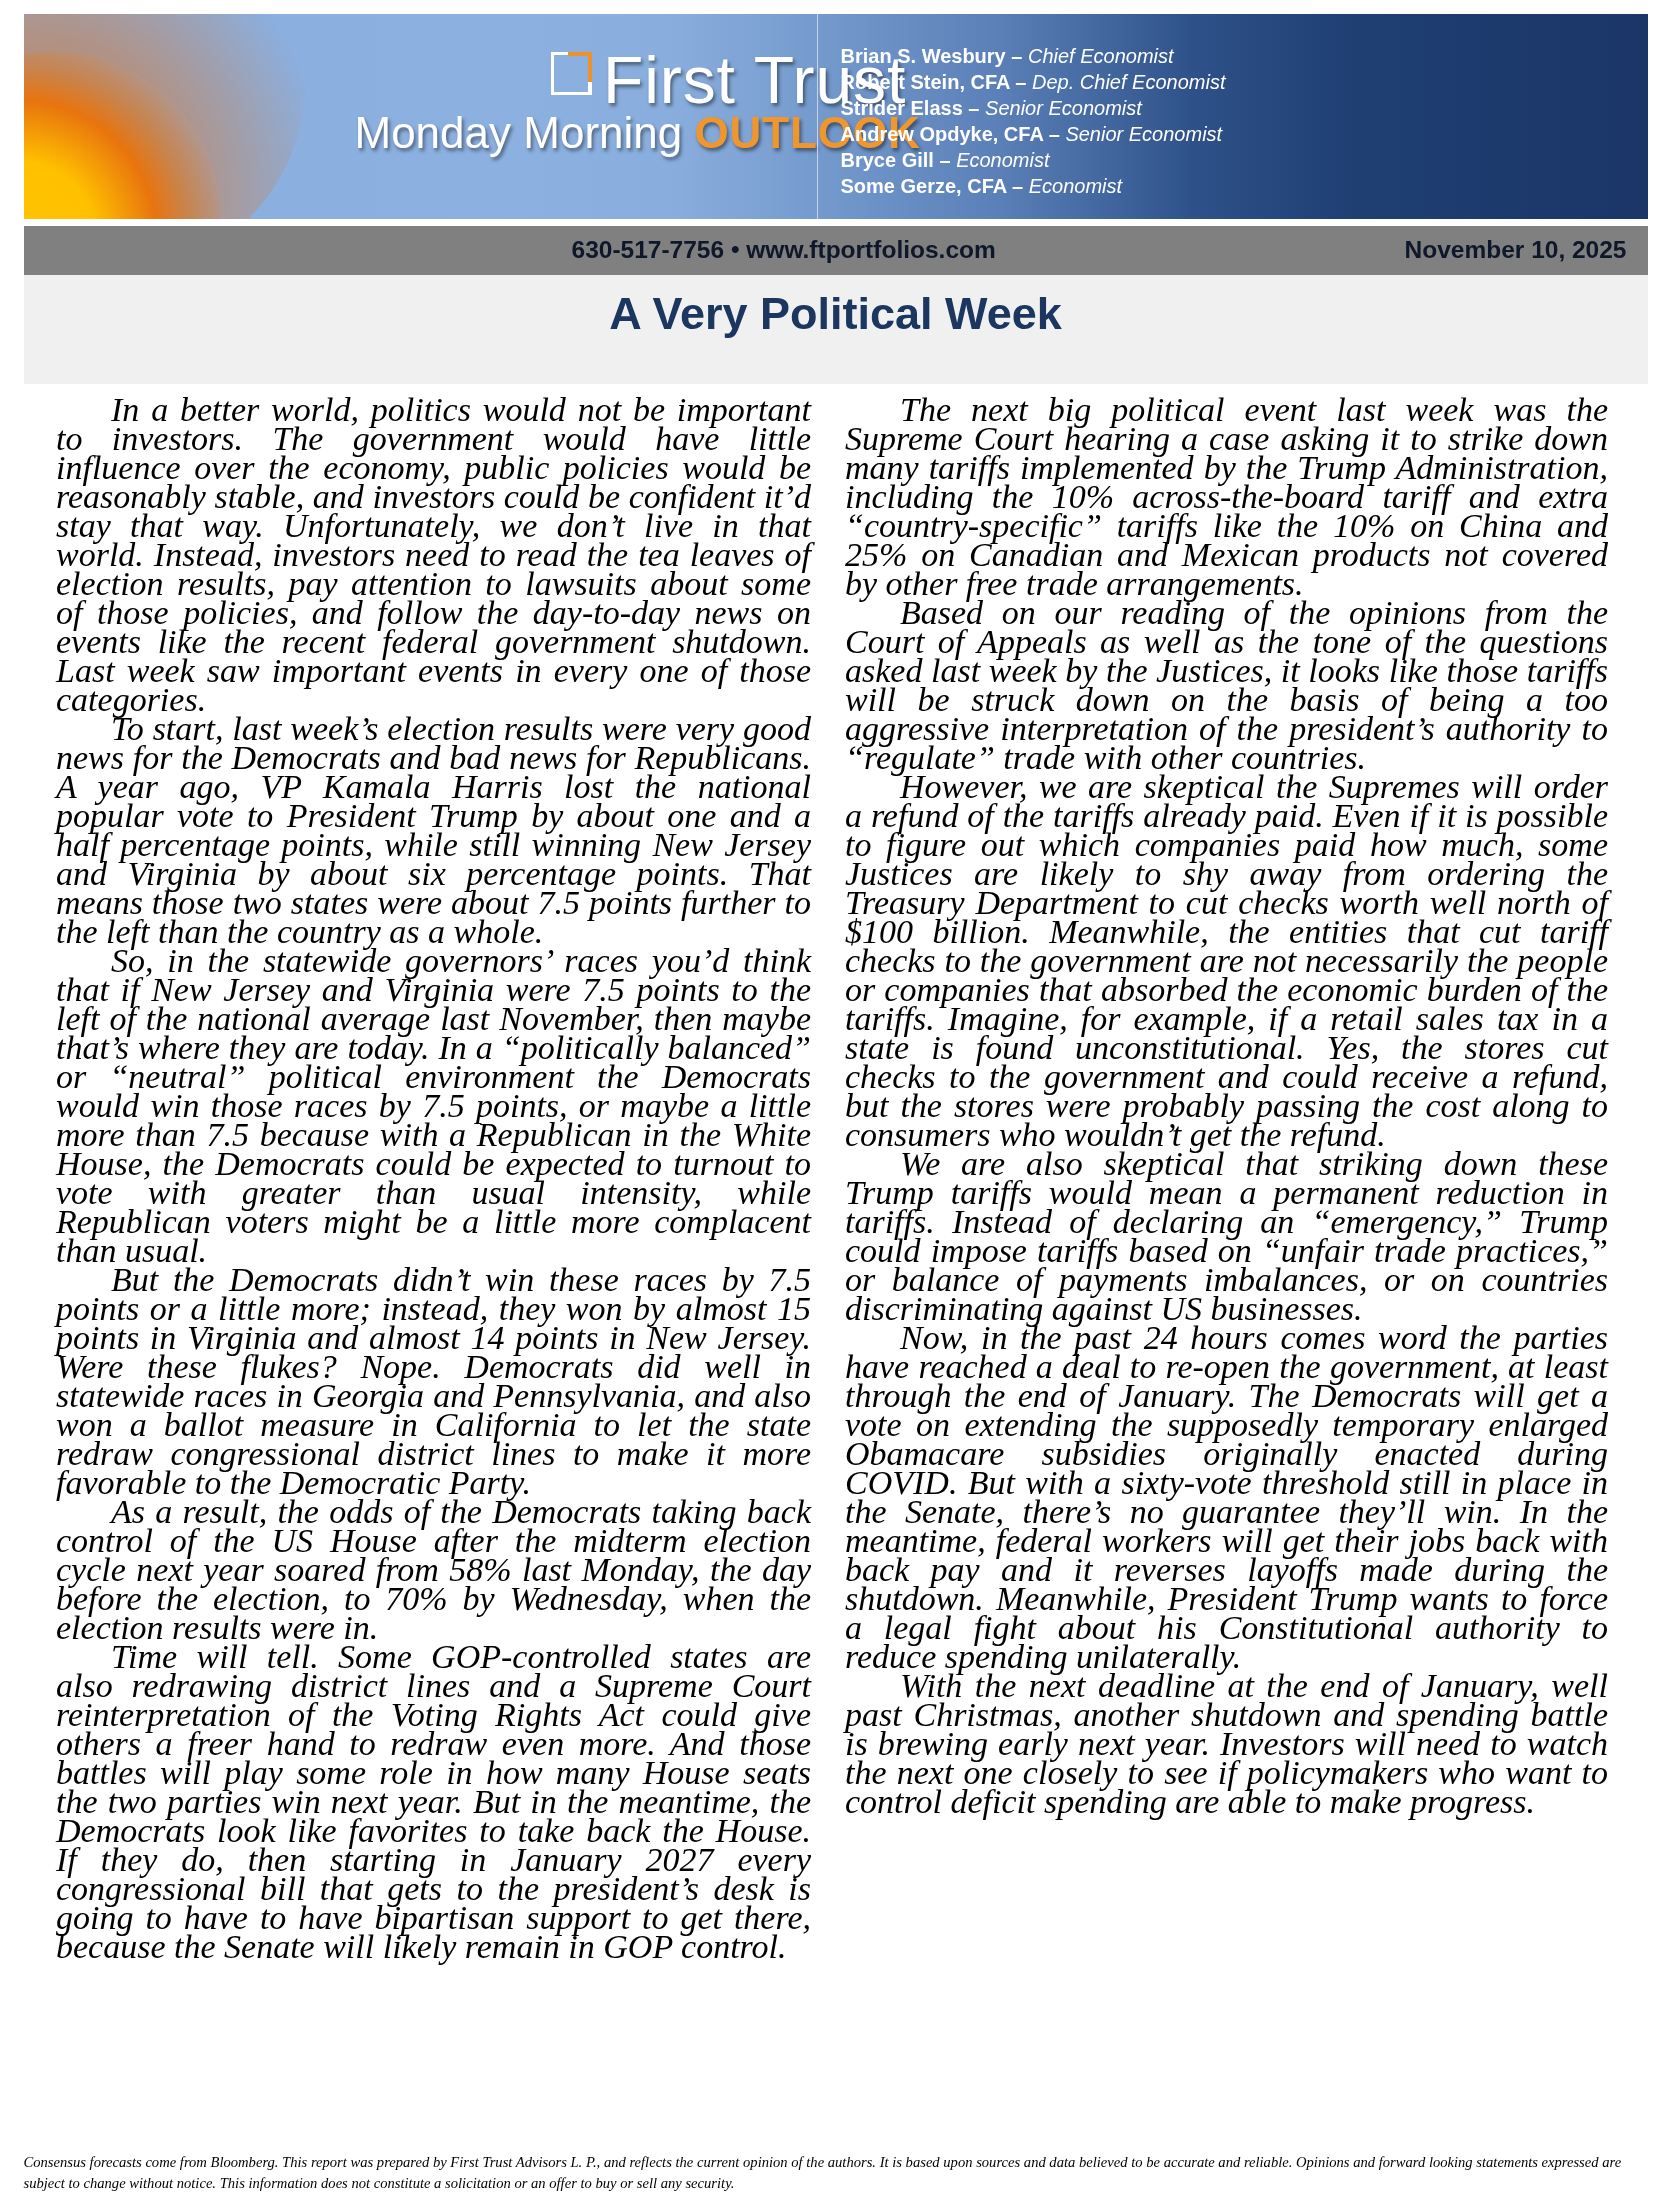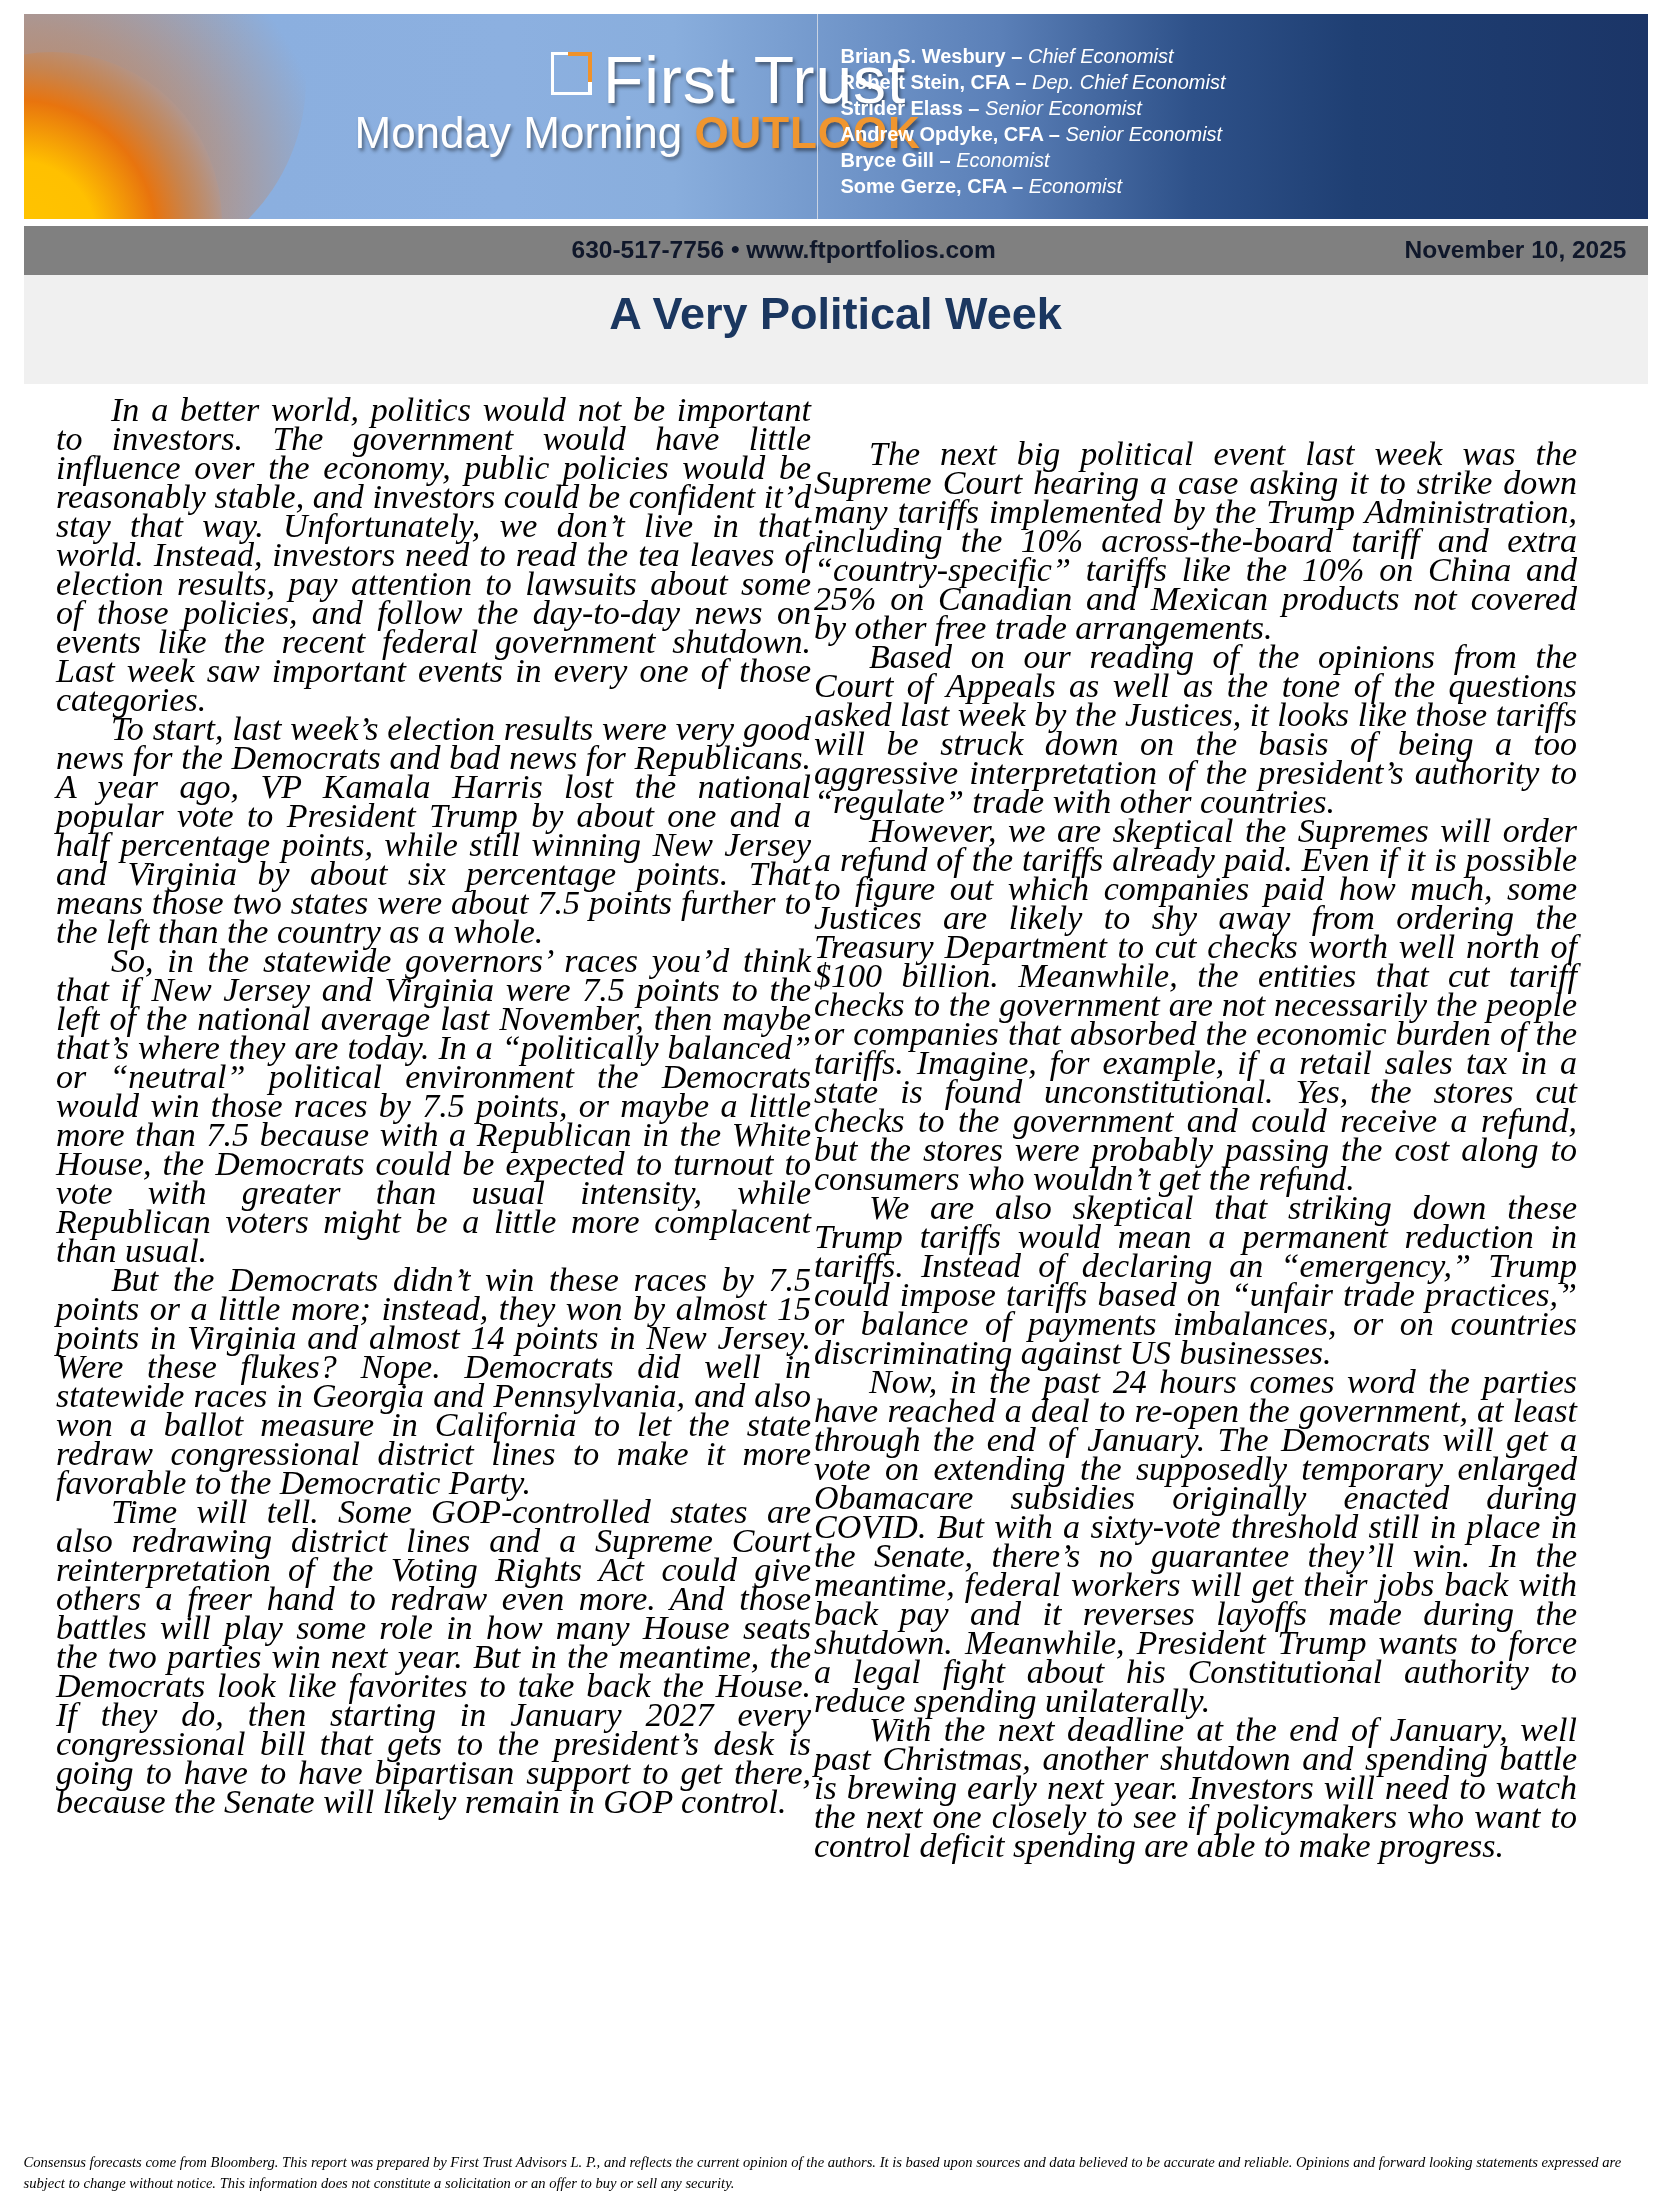--- a/index.html
+++ b/index.html
@@ -27,21 +27,21 @@
   .contact-bar { position: absolute; left: 23.5px; top: 226px; width: 1624px; height: 49px; background: #808080; color: #0f172a;
     font-family: "Liberation Sans", sans-serif; font-weight: bold; font-size: 24.5px; }
   .contact-bar .contact { position: absolute; left: 548px; top: 10.4px; }
   .contact-bar .date { position: absolute; right: 21px; top: 10.4px; }
 
   .title-bg { position: absolute; left: 23.5px; top: 275px; width: 1624px; height: 109px; background: #f0f0f0; }
   .title { position: absolute; left: 0; width: 100%; top: 13px; text-align: center; font-family: "Liberation Sans", sans-serif; font-weight: bold; font-size: 45px; color: #1b3760; }
 
   .col { position: absolute; top: 395px; font-size: 34px; line-height: 29px; text-align: justify; font-style: italic; }
   .col.left { left: 56px; width: 755px; }
-  .col.right { left: 814px; width: 763px; margin-top: 44px; }
+  .col.right { left: 845px; width: 763px; }
   .col p { margin: 0; text-indent: 55px; }
 
   .footer { position: absolute; left: 23.5px; top: 2152px; width: 1624px; font-size: 14.6px; line-height: 21px; font-style: italic; color: #000; }
 </style>
 </head>
 <body>
 
 <div class="banner">
   <div class="sun2"></div>
   <div class="sun"></div>
@@ -76,20 +76,21 @@
 
 <div class="title-bg">
   <div class="title">A Very Political Week</div>
 </div>
 
 <div class="col left">
   <p>In a better world, politics would not be important to investors.  The government would have little influence over the economy, public policies would be reasonably stable, and investors could be confident it’d stay that way.  Unfortunately, we don’t live in that world.  Instead, investors need to read the tea leaves of election results, pay attention to lawsuits about some of those policies, and follow the day-to-day news on events like the recent federal government shutdown.  Last week saw important events in every one of those categories.</p>
   <p>To start, last week’s election results were very good news for the Democrats and bad news for Republicans.  A year ago, VP Kamala Harris lost the national popular vote to President Trump by about one and a half percentage points, while still winning New Jersey and Virginia by about six percentage points.  That means those two states were about 7.5 points further to the left than the country as a whole.</p>
   <p>So, in the statewide governors’ races you’d think that if New Jersey and Virginia were 7.5 points to the left of the national average last November, then maybe that’s where they are today.  In a “politically balanced” or “neutral” political environment the Democrats would win those races by 7.5 points, or maybe a little more than 7.5 because with a Republican in the White House, the Democrats could be expected to turnout to vote with greater than usual intensity, while Republican voters might be a little more complacent than usual.</p>
   <p>But the Democrats didn’t win these races by 7.5 points or a little more; instead, they won by almost 15 points in Virginia and almost 14 points in New Jersey.  Were these flukes?  Nope.  Democrats did well in statewide races in Georgia and Pennsylvania, and also won a ballot measure in California to let the state redraw congressional district lines to make it more favorable to the Democratic Party.</p>
+  <p>As a result, the odds of the Democrats taking back control of the US House after the midterm election cycle next year soared from 58% last Monday, the day before the election, to 70% by Wednesday, when the election results were in.</p>
   <p>Time will tell.  Some GOP-controlled states are also redrawing district lines and a Supreme Court reinterpretation of the Voting Rights Act could give others a freer hand to redraw even more.  And those battles will play some role in how many House seats the two parties win next year.  But in the meantime, the Democrats look like favorites to take back the House.  If they do, then starting in January 2027 every congressional bill that gets to the president’s desk is going to have to have bipartisan support to get there, because the Senate will likely remain in GOP control.</p>
 </div>
 
 <div class="col right">
   <p>The next big political event last week was the Supreme Court hearing a case asking it to strike down many tariffs implemented by the Trump Administration, including the 10% across-the-board tariff and extra “country-specific” tariffs like the 10% on China and 25% on Canadian and Mexican products not covered by other free trade arrangements.</p>
   <p>Based on our reading of the opinions from the Court of Appeals as well as the tone of the questions asked last week by the Justices, it looks like those tariffs will be struck down on the basis of being a too aggressive interpretation of the president’s authority to “regulate” trade with other countries.</p>
   <p>However, we are skeptical the Supremes will order a refund of the tariffs already paid.  Even if it is possible to figure out which companies paid how much, some Justices are likely to shy away from ordering the Treasury Department to cut checks worth well north of $100 billion.  Meanwhile, the entities that cut tariff checks to the government are not necessarily the people or companies that absorbed the economic burden of the tariffs.  Imagine, for example, if a retail sales tax in a state is found unconstitutional.  Yes, the stores cut checks to the government and could receive a refund, but the stores were probably passing the cost along to consumers who wouldn’t get the refund.</p>
   <p>We are also skeptical that striking down these Trump tariffs would mean a permanent reduction in tariffs.  Instead of declaring an “emergency,” Trump could impose tariffs based on “unfair trade practices,” or balance of payments imbalances, or on countries discriminating against US businesses.</p>
   <p>Now, in the past 24 hours comes word the parties have reached a deal to re-open the government, at least through the end of January.  The Democrats will get a vote on extending the supposedly temporary enlarged Obamacare subsidies originally enacted during COVID.  But with a sixty-vote threshold still in place in the Senate, there’s no guarantee they’ll win.  In the meantime, federal workers will get their jobs back with back pay and it reverses layoffs made during the shutdown.  Meanwhile, President Trump wants to force a legal fight about his Constitutional authority to reduce spending unilaterally.</p>
   <p>With the next deadline at the end of January, well past Christmas, another shutdown and spending battle is brewing early next year.  Investors will need to watch the next one closely to see if policymakers who want to control deficit spending are able to make progress.</p>

